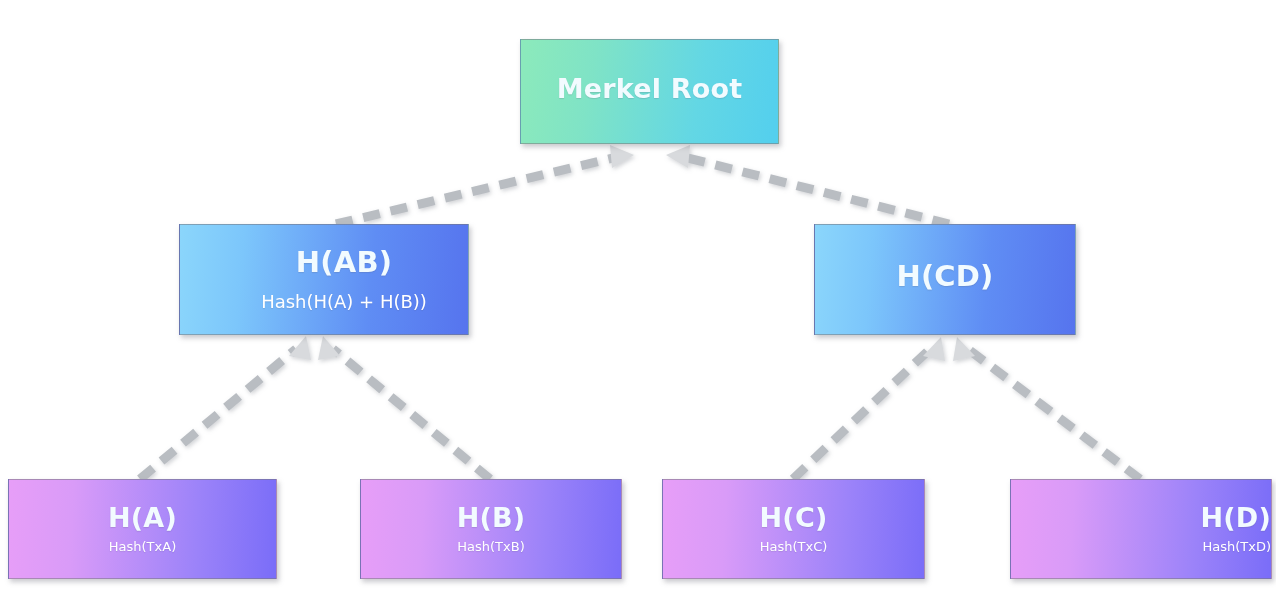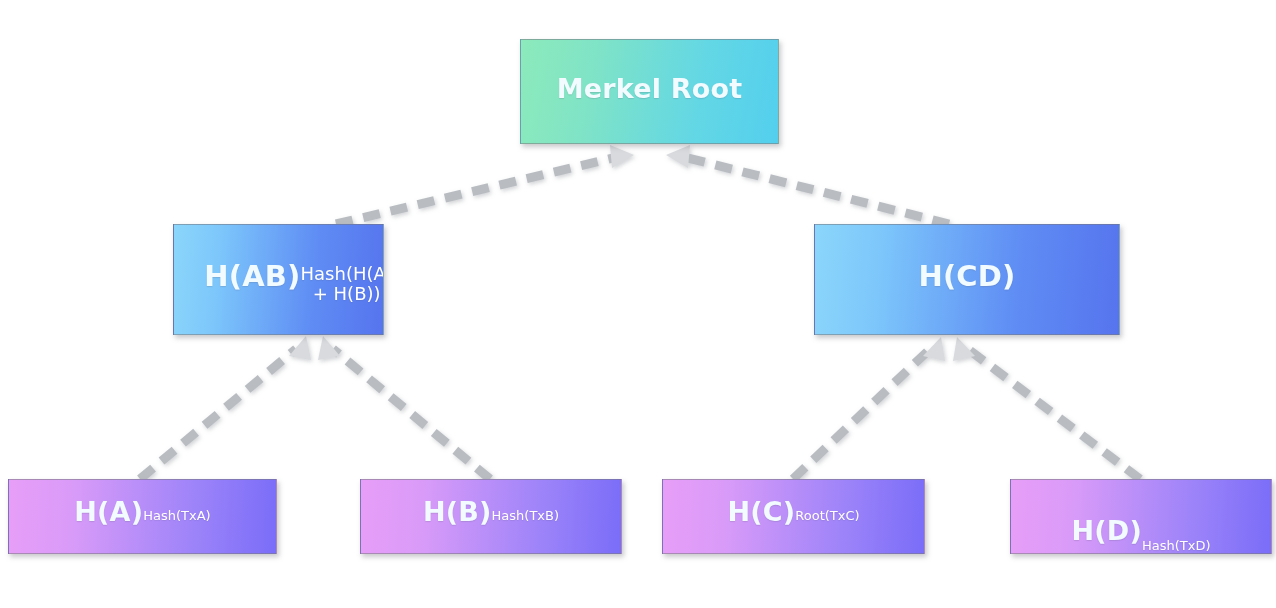--- a/index.html
+++ b/index.html
@@ -35,21 +35,21 @@
     z-index: 1;
     pointer-events: none;
   }
 
   .node {
     position: absolute;
     z-index: 2;
     border: 1px solid rgba(120,120,125,0.55);
     box-shadow: 2px 3px 5px rgba(120,120,130,0.40);
     display: flex;
-    flex-direction: row;
+    flex-direction: column;
     align-items: center;
     justify-content: center;
     text-align: center;
     overflow: hidden;
   }
 
   .node .title {
     color: #f2fbff;
     font-weight: bold;
     letter-spacing: 0.2px;
@@ -74,27 +74,27 @@
   #node-root .subtitle { font-size: 19px; }
 
   
   .node-internal {
     top: 224px;
     height: 111px;
     background: linear-gradient(95deg, #8bd6fb 0%, #7cc6fb 22%, #5f8df4 66%, #5674ee 100%);
   }
   .node-internal .title    { font-size: 29px; margin-bottom: 6px; }
   .node-internal .subtitle { font-size: 18px; margin-top: 8px; }
-  #node-hab { left: 173px; width: 211px; padding-left: 40px; }
-  #node-hcd { left: 814px; width: 306px; }
+  #node-hab { left: 179px; width: 290px; padding-left: 40px; }
+  #node-hcd { left: 814px; width: 262px; }
 
   
   .node-leaf {
     top: 479px;
-    height: 75px;
+    height: 100px;
     background: linear-gradient(93deg, #e79ef8 0%, #d99bf8 24%, #9c83f9 70%, #7a6df8 100%);
   }
   .node-leaf .title    { font-size: 27px; margin-bottom: 8px; }
   .node-leaf .subtitle { font-size: 13px; }
   #node-ha { left: 8px;    width: 269px; }
   #node-hb { left: 360px;  width: 262px; text-align: right; }
   #node-hc { left: 662px;  width: 263px; }
   #node-hd { left: 1010px; width: 262px; align-items: flex-end; }
 </style>
 </head>
@@ -161,21 +161,21 @@
     <div class="subtitle">Hash(TxA)</div>
   </div>
 
   <div class="node node-leaf" id="node-hb">
     <div class="title">H(B)</div>
     <div class="subtitle">Hash(TxB)</div>
   </div>
 
   <div class="node node-leaf" id="node-hc">
     <div class="title">H(C)</div>
-    <div class="subtitle">Root(TxC)</div>
+    <div class="subtitle">Hash(TxC)</div>
   </div>
 
   <div class="node node-leaf" id="node-hd">
     <div class="title">H(D)</div>
     <div class="subtitle">Hash(TxD)</div>
   </div>
 
 </div>
 
 </body></html>

